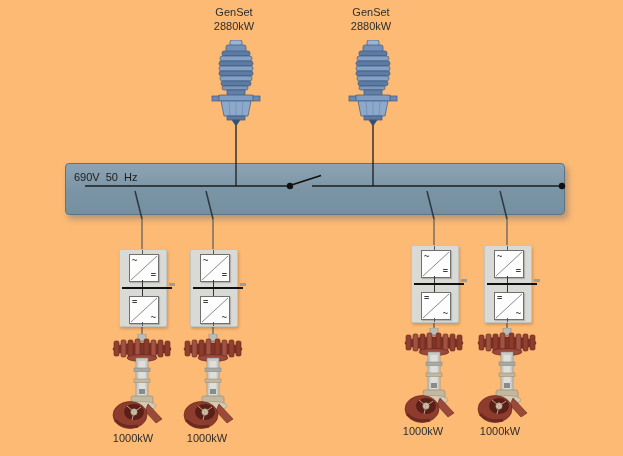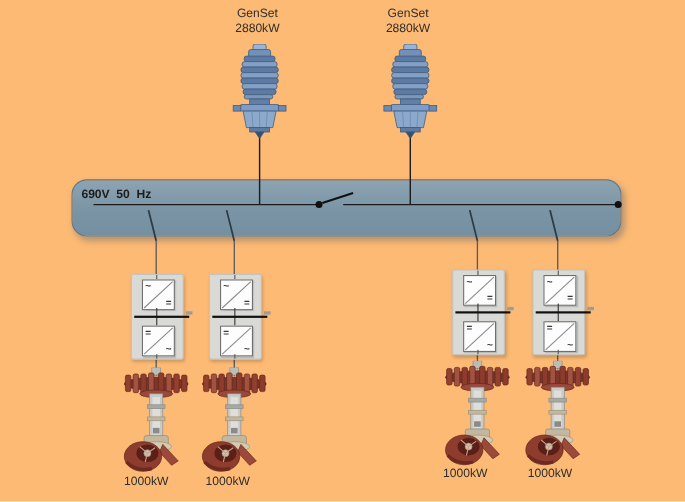--- a/index.html
+++ b/index.html
@@ -4,22 +4,22 @@
 <style>
   html,body{margin:0;padding:0;background:#ffffff;}
   .canvas{position:relative;width:623px;height:456px;background:#fdba74;overflow:hidden;
           font-family:"Liberation Sans",sans-serif;}
   .lbl{position:absolute;width:84px;text-align:center;font-size:11px;color:#2d2d2d;line-height:14px;}
   .overlay{position:absolute;left:0;top:0;pointer-events:none;}
 
   
   .busbar{position:absolute;left:65px;top:163px;width:498px;height:50px;
           background:linear-gradient(180deg,#8ca3b3 0%,#7b94a5 55%,#7390a1 100%);
-          border:1px solid #5c7484;border-radius:14px;
-          box-shadow:3px 4px 6px rgba(90,100,110,.45);font-weight:bold;}
+          border:1px solid #5c7484;border-radius:4px;
+          box-shadow:3px 4px 6px rgba(90,100,110,.45);}
   .busbar-label{position:absolute;left:8px;top:7px;font-size:11px;color:#1c1c1c;word-spacing:3px;}
 
   
   .conv{position:absolute;width:46px;height:76px;background:#d9d9d5;border:1px solid #c3c3bf;
         border-radius:2px;box-shadow:1px 2px 3px rgba(0,0,0,.18);}
   .cbox{position:absolute;left:9px;width:28px;height:26px;background:#fdfdfd;border:1px solid #6f6f6f;
         box-shadow:1px 1px 1px rgba(0,0,0,.18);}
   .b1{top:4px}.b2{top:46px}
   .diag{position:absolute;left:0;top:0;width:28px;height:26px;}
   .sym{position:absolute;font-size:9px;font-weight:bold;color:#3a3a3a;line-height:1;}

